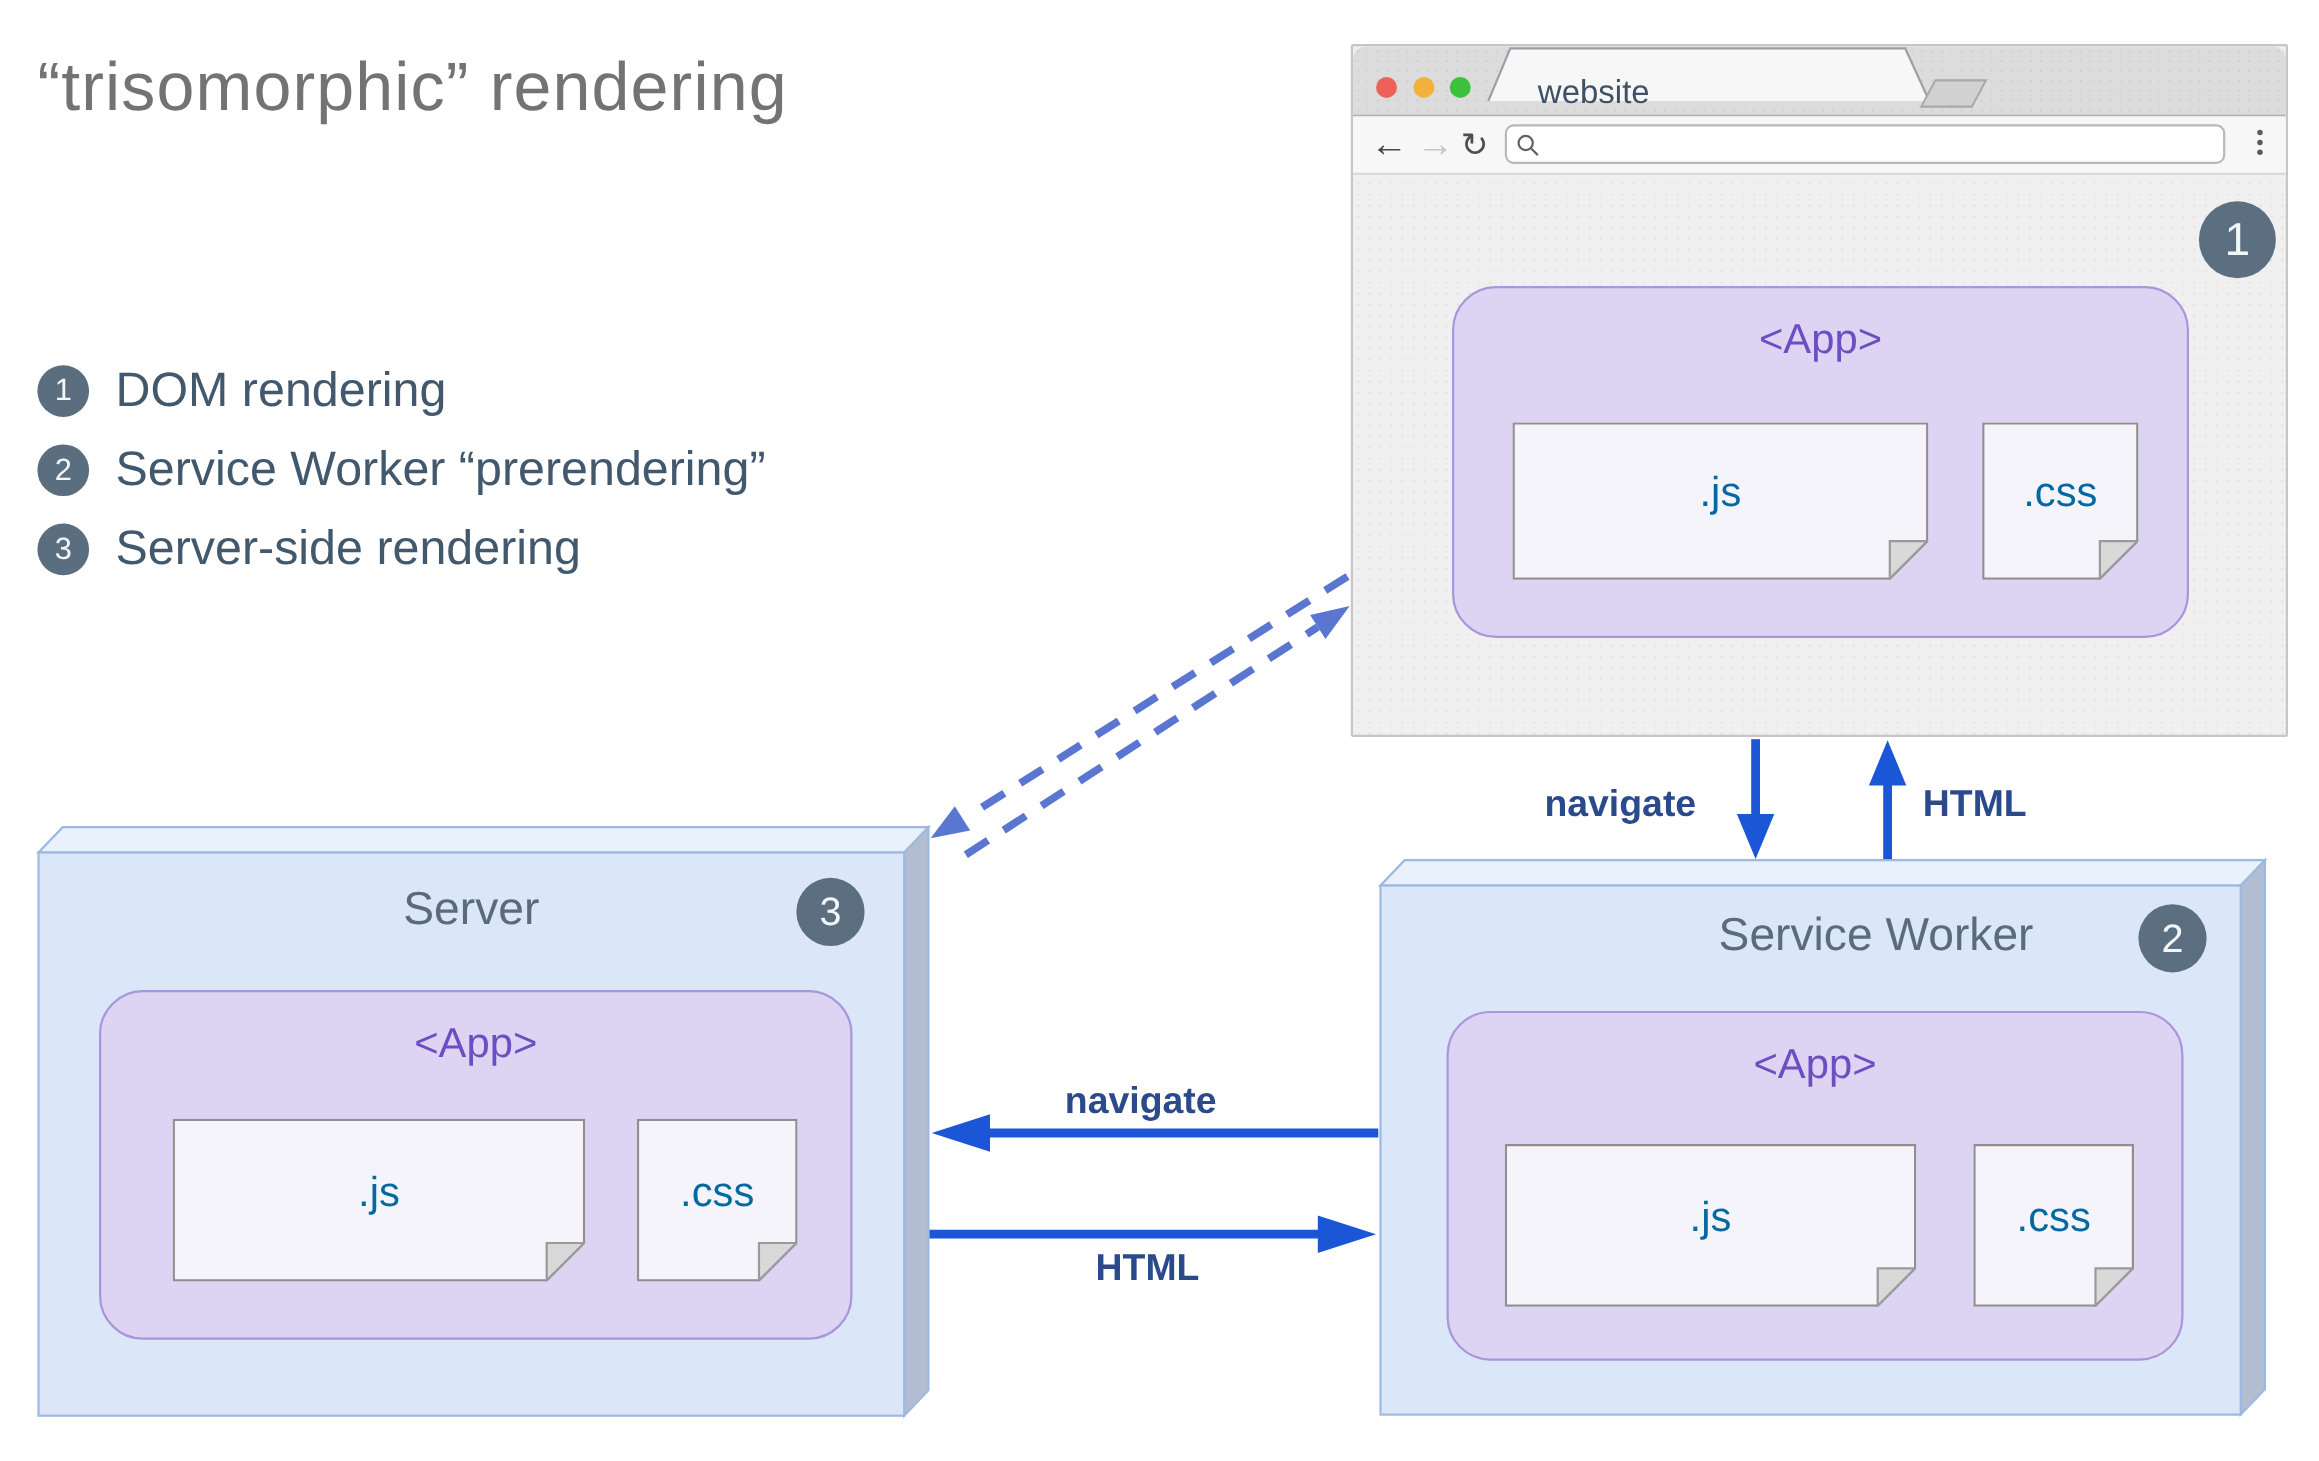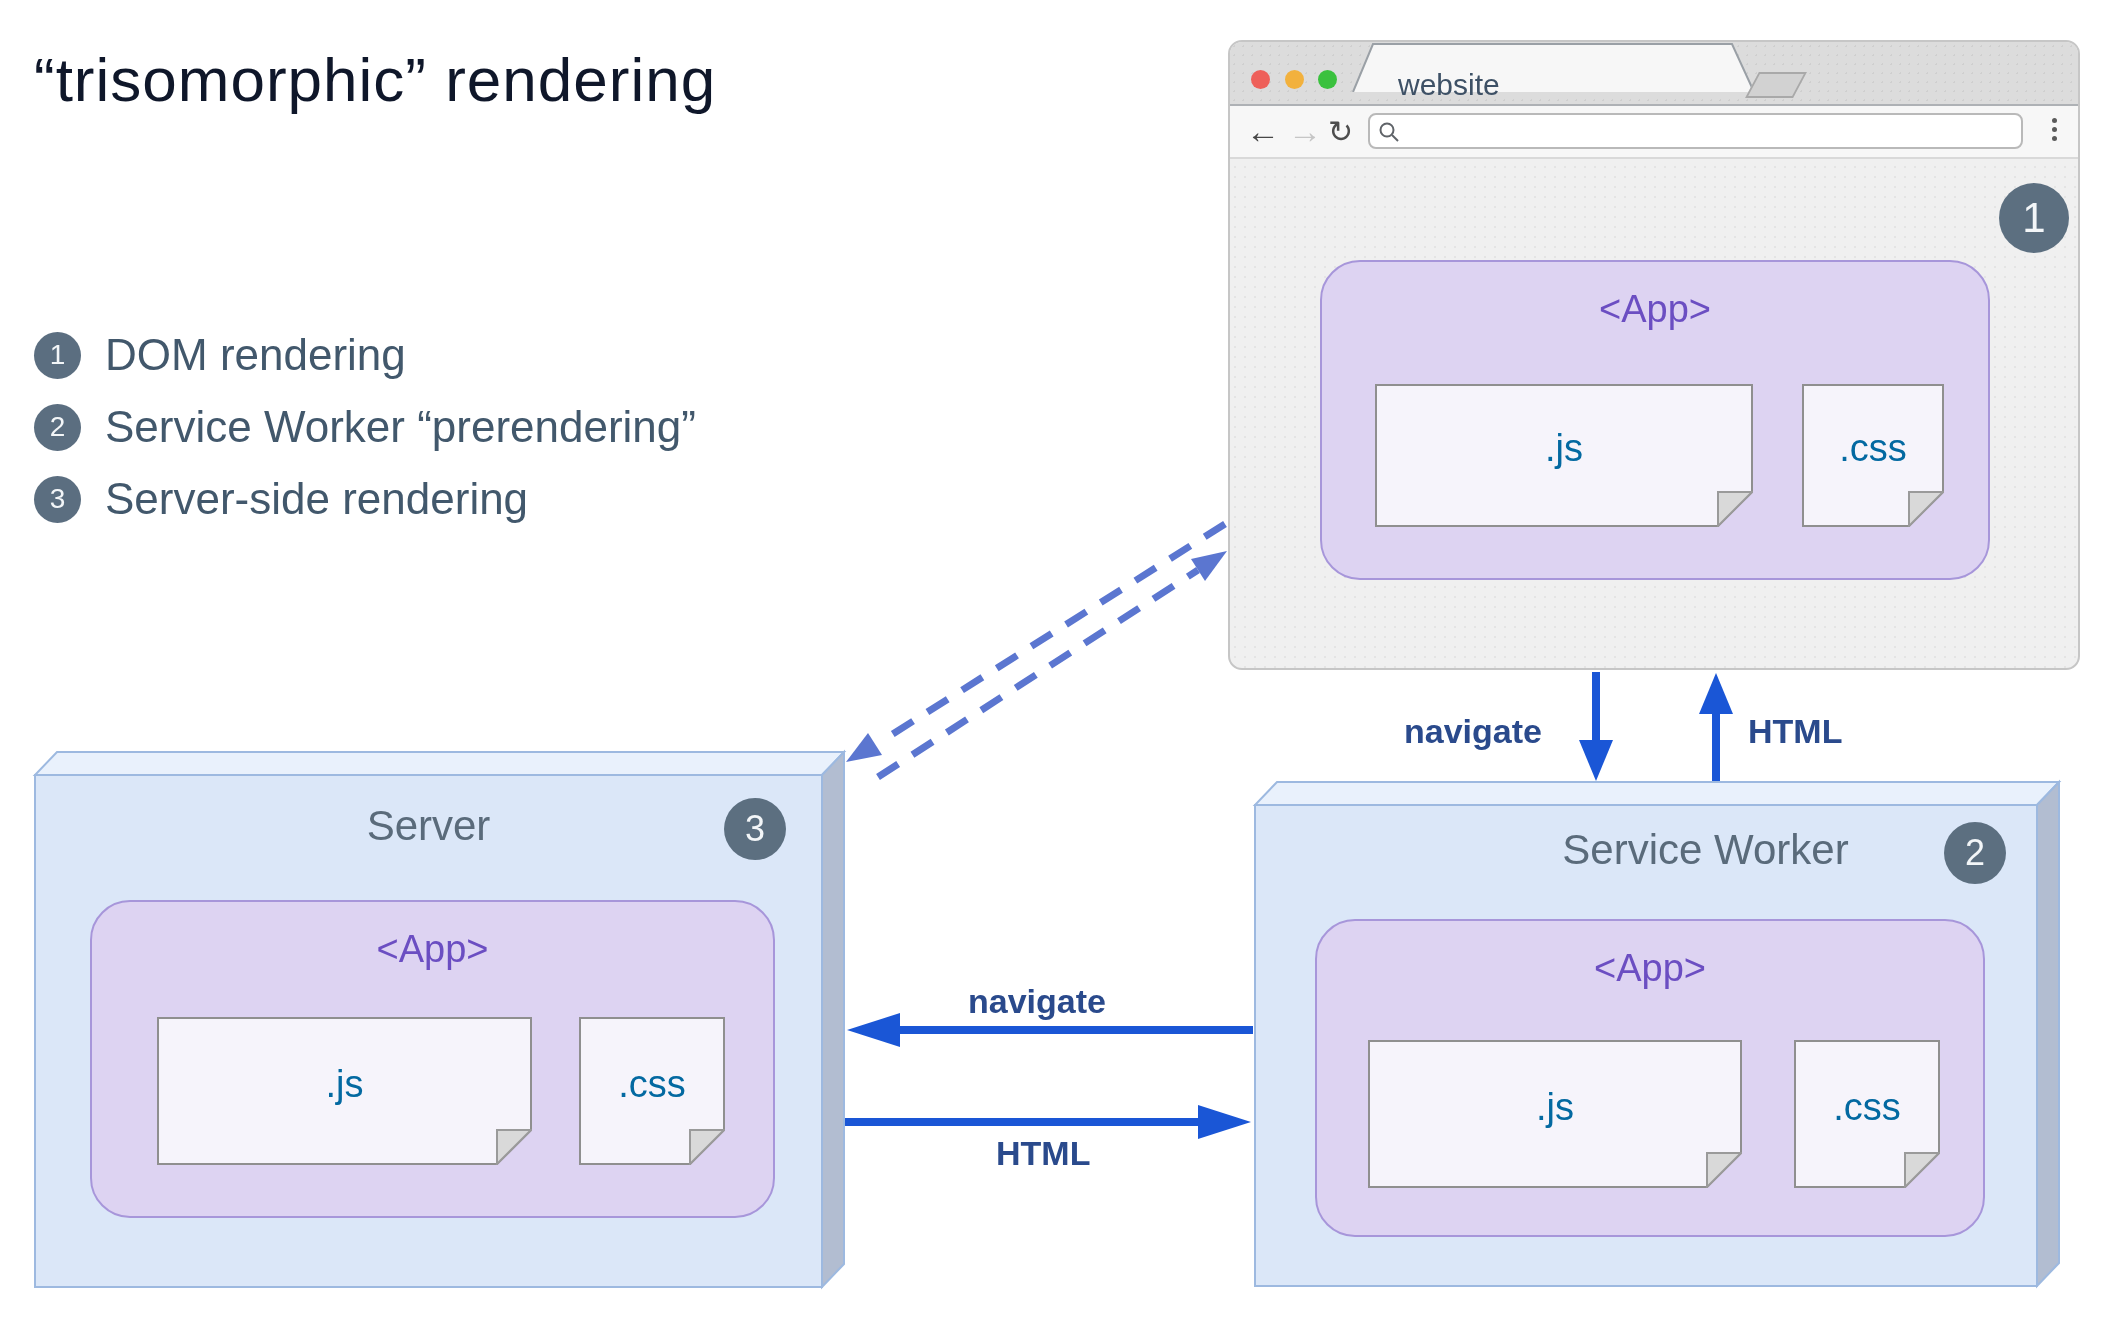--- a/index.html
+++ b/index.html
@@ -2,31 +2,31 @@
 <html><head>
 <meta charset="utf-8">
 <style>
   html,body{margin:0;padding:0;background:#ffffff;}
   .canvas{position:relative;width:2108px;height:1328px;background:#ffffff;overflow:hidden;
           font-family:"Liberation Sans", sans-serif;}
   .abs{position:absolute;}
   svg{display:block;}
 
   
-  .title{left:34px;top:44px;font-size:62px;color:#0f172a;letter-spacing:1px;}
+  .title{left:34px;top:44px;font-size:62px;color:#737373;letter-spacing:1px;}
   .subtitle{left:38px;top:206px;font-size:44px;color:#3e5770;}
   .legend{left:34px;top:330px;}
   .legend-row{display:flex;align-items:center;margin-bottom:22px;}
   .legend-badge{width:47px;height:47px;border-radius:50%;background:#5b6e80;color:#f3f6f8;
     display:flex;align-items:center;justify-content:center;font-size:28px;flex:0 0 auto;}
   .legend-label{margin-left:24px;font-size:44px;color:#42586c;white-space:nowrap;}
 
   
   .browser{left:1228px;top:40px;width:852px;height:630px;background:#f0f0f0;
-    border:2px solid #c6c6c6;border-radius:14px;box-sizing:border-box;
+    border:2px solid #c6c6c6;border-radius:2px;box-sizing:border-box;
     background-image:radial-gradient(#e4e4e4 1px, transparent 1px);background-size:10px 10px;}
   .titlebar{position:absolute;left:0;top:0;right:0;height:62px;background:#dcdcdc;
     background-image:radial-gradient(#cfcfcf 1px, transparent 1px);background-size:9px 9px;
     border-radius:12px 12px 0 0;border-bottom:2px solid #aeb1b5;}
   .dot{position:absolute;width:19px;height:19px;border-radius:50%;top:28px;}
   .navbar{position:absolute;left:0;top:64px;right:0;height:51px;background:#f7f7f7;
     border-bottom:2px solid #d9d9d9;}
   .navglyph{position:absolute;top:2px;height:47px;display:flex;align-items:center;font-size:34px;}
   .addressbar{position:absolute;left:138px;top:7px;width:655px;height:36px;background:#ffffff;
     border:2px solid #b9b9b9;border-radius:8px;box-sizing:border-box;font-size:22px;color:#555;

